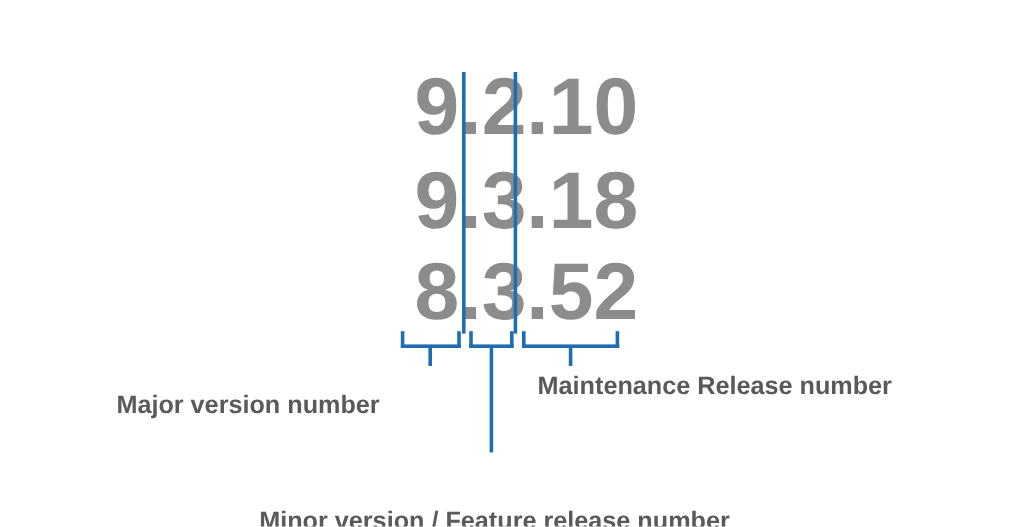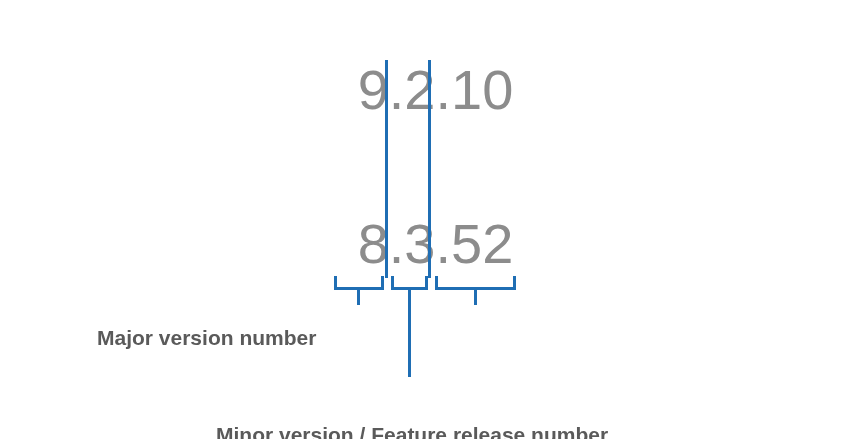--- a/index.html
+++ b/index.html
@@ -34,29 +34,29 @@
     display: flex;
     justify-content: center;
     align-items: center;
   }
   #row-0 { top: 52px; }
   #row-1 { top: 130px; }
   #row-2 { top: 206px; }
 
   .version-text {
     font-family: "Liberation Sans", sans-serif;
-    font-size: 56px;
-    font-weight: 400;
+    font-size: 67px;
+    font-weight: 700;
     color: #8c8c8c;
     letter-spacing: 0px;
     line-height: 76px;
     white-space: pre;
     display: block;
     width: 180px;
-    text-align: center;
+    text-align: left;
     margin-left: 13px;
   }
 
   
   .sep-line {
     position: absolute;
     width: 3px;
     background: #1f6eb4;
     top: 60px;
     height: 218px;
@@ -104,36 +104,40 @@
 <body>
 
 <div id="canvas">
 
   <div class="version-rows">
 
     <div class="version-row" id="row-0">
       <span class="version-text">9.2.10</span>
     </div>
 
+    <div class="version-row" id="row-1">
+      <span class="version-text">9.3.18</span>
+    </div>
 
     <div class="version-row" id="row-2">
       <span class="version-text">8.3.52</span>
     </div>
 
   </div>
 
   <div class="sep-line" id="sep-line-major"></div>
   <div class="sep-line" id="sep-line-minor"></div>
 
   <div class="bracket" id="bracket-major"></div>
   <div class="bracket" id="bracket-minor"></div>
   <div class="bracket" id="bracket-maint"></div>
 
   <div class="stem" id="stem-major"></div>
   <div class="stem" id="stem-minor"></div>
   <div class="stem" id="stem-maint"></div>
 
   <div class="label" id="label-major">Major version number</div>
 
+  <div class="label" id="label-maint">Maintenance Release number</div>
 
   <div class="label" id="label-minor">Minor version / Feature release number</div>
 
 </div>
 
 </body></html>

